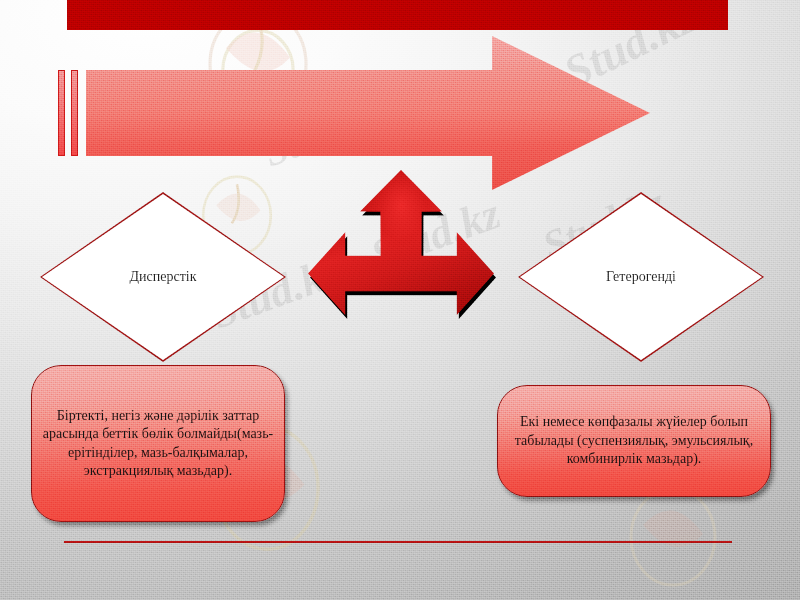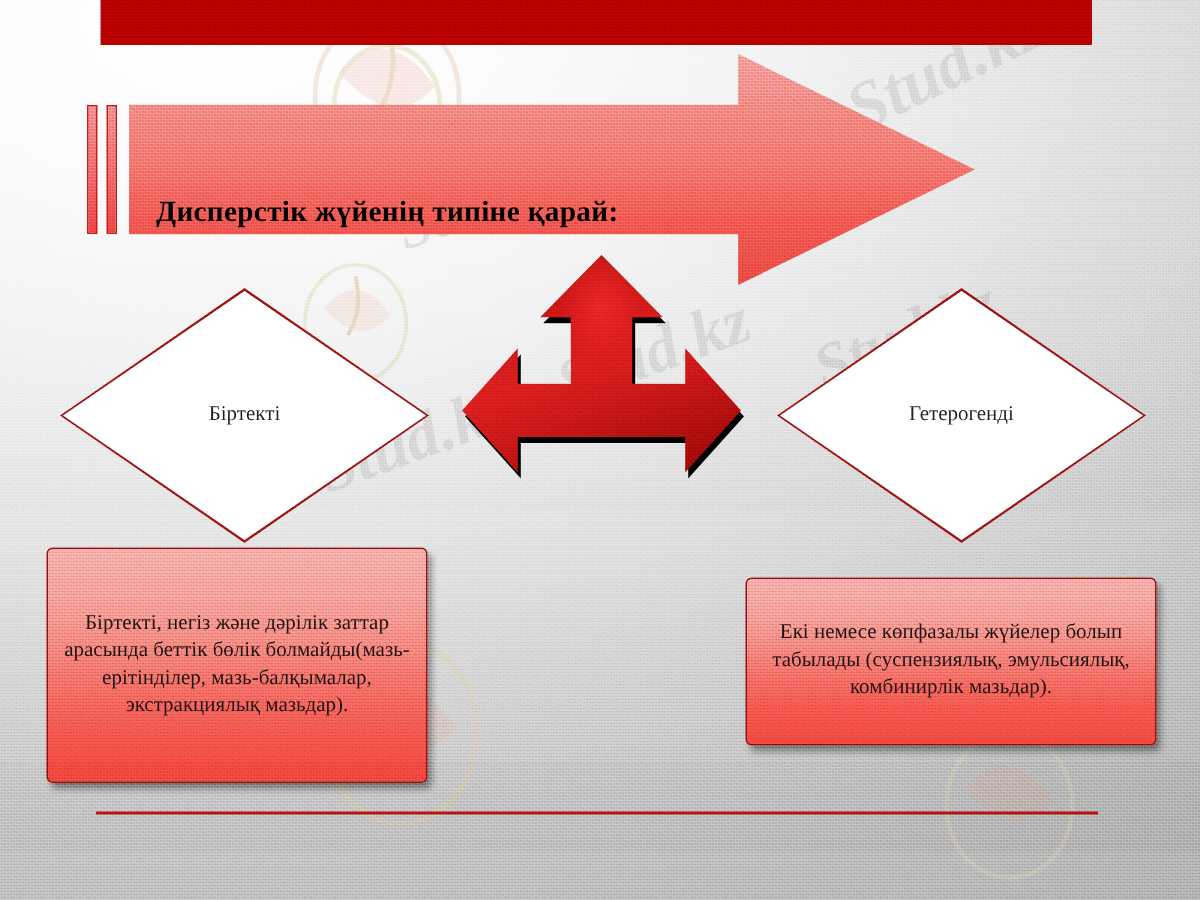--- a/index.html
+++ b/index.html
@@ -198,21 +198,21 @@
     align-items: center;
     justify-content: center;
     font-size: 14px;
     color: #1a1a1a;
   }
 
   
   .red-box {
     position: absolute;
     box-sizing: border-box;
-    border-radius: 4px;
+    border-radius: 30px;
     border: 1.5px solid #7e0d0d;
     background: linear-gradient(180deg,
         #f29b96 0%, #f18c86 18%, #f0726b 42%,
         #ef5a53 62%, #ef4840 80%, #ee3d35 100%);
     box-shadow: 3px 4px 4px rgba(0,0,0,.45);
     display: flex;
     align-items: center;
     justify-content: center;
     padding: 22px 10px;
   }
@@ -268,33 +268,32 @@
     <path d="M30 42 q20 -22 40 6 q-18 20 -40 -6z" fill="#e08a74" opacity=".45"></path>
   </svg>
 
   <div id="top-banner"></div>
 
   <div id="title-arrow-group">
     <div class="tick" id="tick-1"></div>
     <div class="tick" id="tick-2"></div>
     <div id="arrow-outline"></div>
     <div id="arrow-body"></div>
-    <div id="title-text">Дисперстік жүйенің типіне қарай:</div>
   </div>
 
   <div id="tri-arrow">
     <div id="tri-shadow"></div>
     <div id="tri-body"></div>
     <div id="tri-stem-hi"></div>
   </div>
 
   <div class="diamond-wrap" id="diamond-left">
     <div class="diamond-shape"></div>
     <div class="diamond-inner"></div>
-    <div class="diamond-label">Біртекті</div>
+    <div class="diamond-label">Дисперстік</div>
   </div>
 
   <div class="diamond-wrap" id="diamond-right">
     <div class="diamond-shape"></div>
     <div class="diamond-inner"></div>
     <div class="diamond-label">Гетерогенді</div>
   </div>
 
   <div class="red-box" id="box-left">
     <div class="red-box-text">Біртекті, негіз және дәрілік заттар арасында беттік бөлік болмайды(мазь-ерітінділер, мазь-балқымалар, экстракциялық мазьдар).</div>

